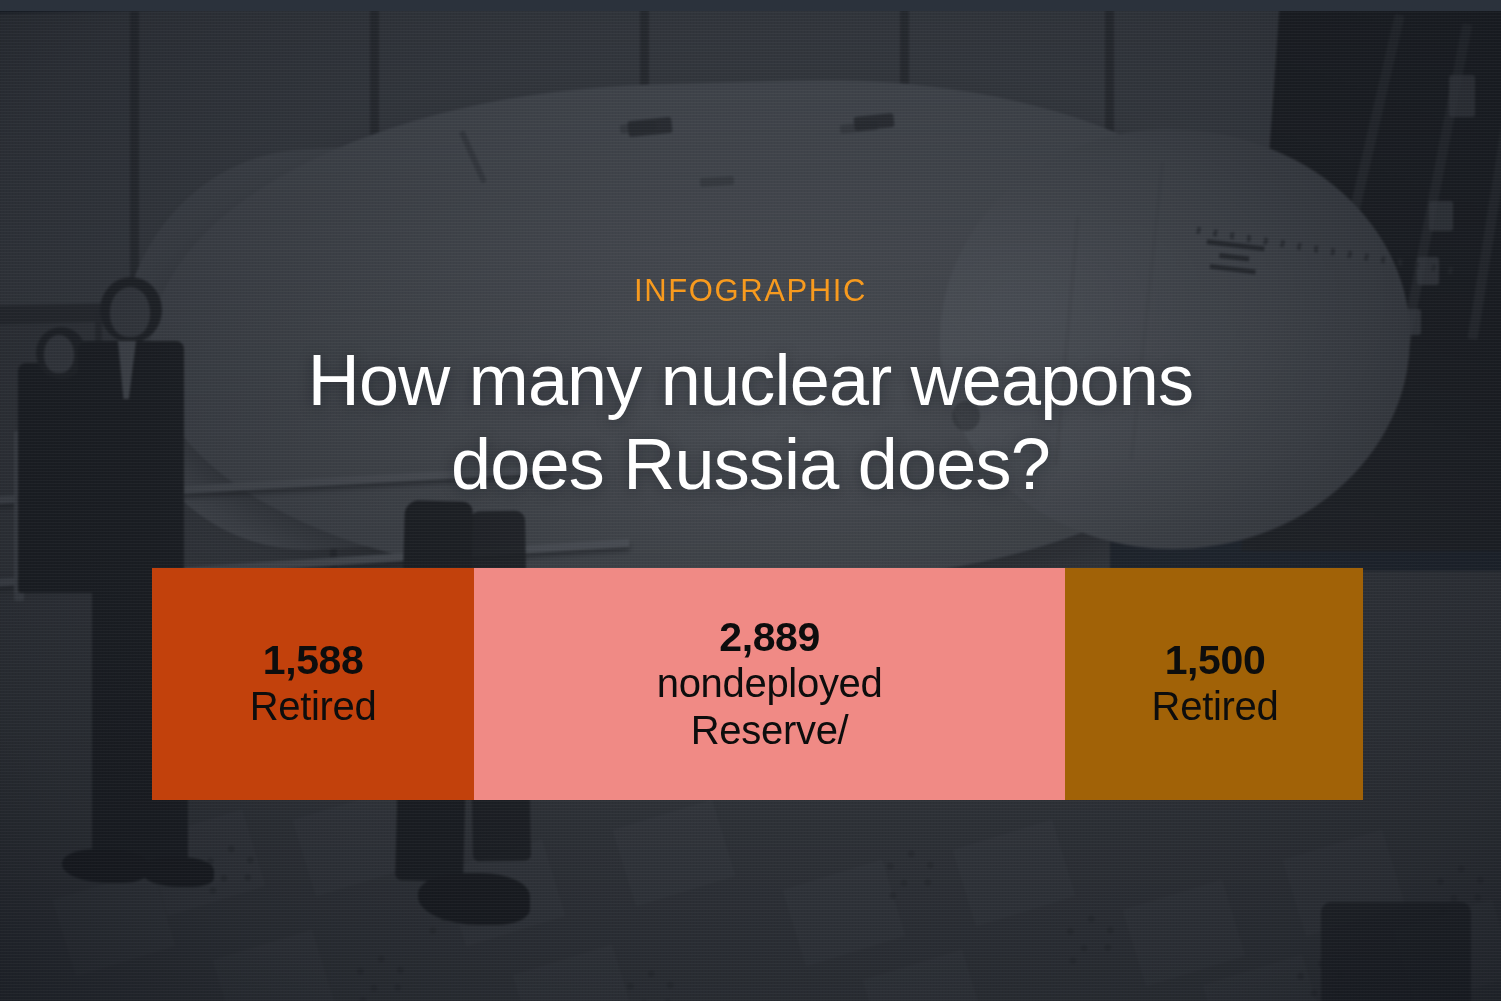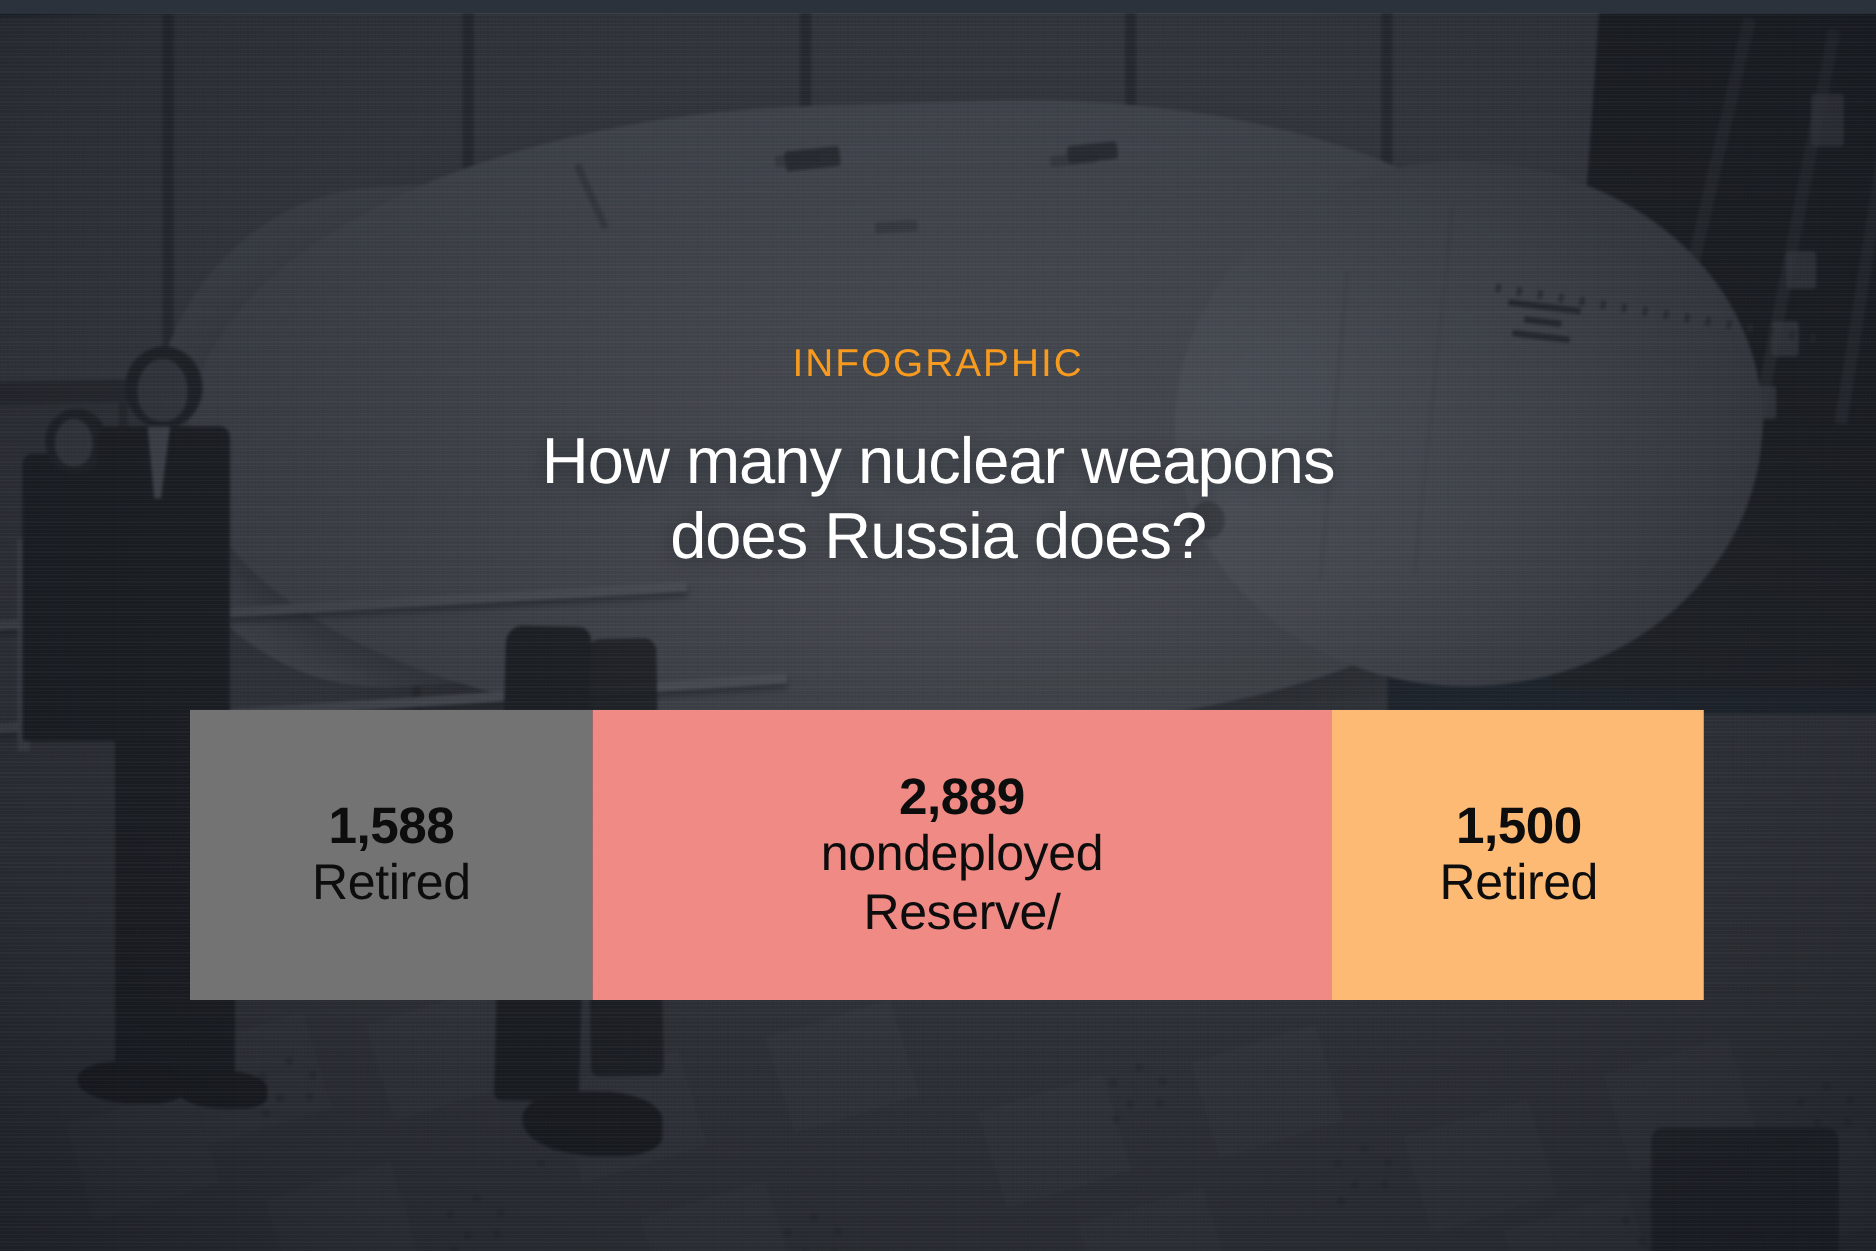--- a/index.html
+++ b/index.html
@@ -178,21 +178,21 @@
     color:#f79a1e;
     font-size:31px;
     font-weight:400;
     letter-spacing:1.6px;
   }
 
   .headline {
     position:absolute; top:328px; left:0; right:0;
     text-align:center;
     color:#ffffff;
-    font-size:52px;
+    font-size:72px;
     line-height:1.16;
     font-weight:300;
     letter-spacing:-0.8px;
     text-shadow:0 2px 14px rgba(10,14,20,.35);
   }
 
   
   .bar {
     position:absolute;
     left:152px; top:557px;
@@ -211,23 +211,23 @@
     font-weight:700;
     line-height:1.1;
     letter-spacing:-0.4px;
   }
   .seg .lbl {
     font-size:40px;
     font-weight:400;
     line-height:1.17;
     letter-spacing:-0.3px;
   }
-  .seg.s1 { background:#737373; }
+  .seg.s1 { background:#c2410c; }
   .seg.s2 { background:#f08a85; }
-  .seg.s3 { background:#fdba74;padding-left:16px; }
+  .seg.s3 { background:#a16207;padding-left:16px; }
 </style>
 </head>
 <body>
 
 <div id="stage">
 
   <div class="photo">
     <div class="blurwrap">
 
       <div class="wall-upper"></div>

